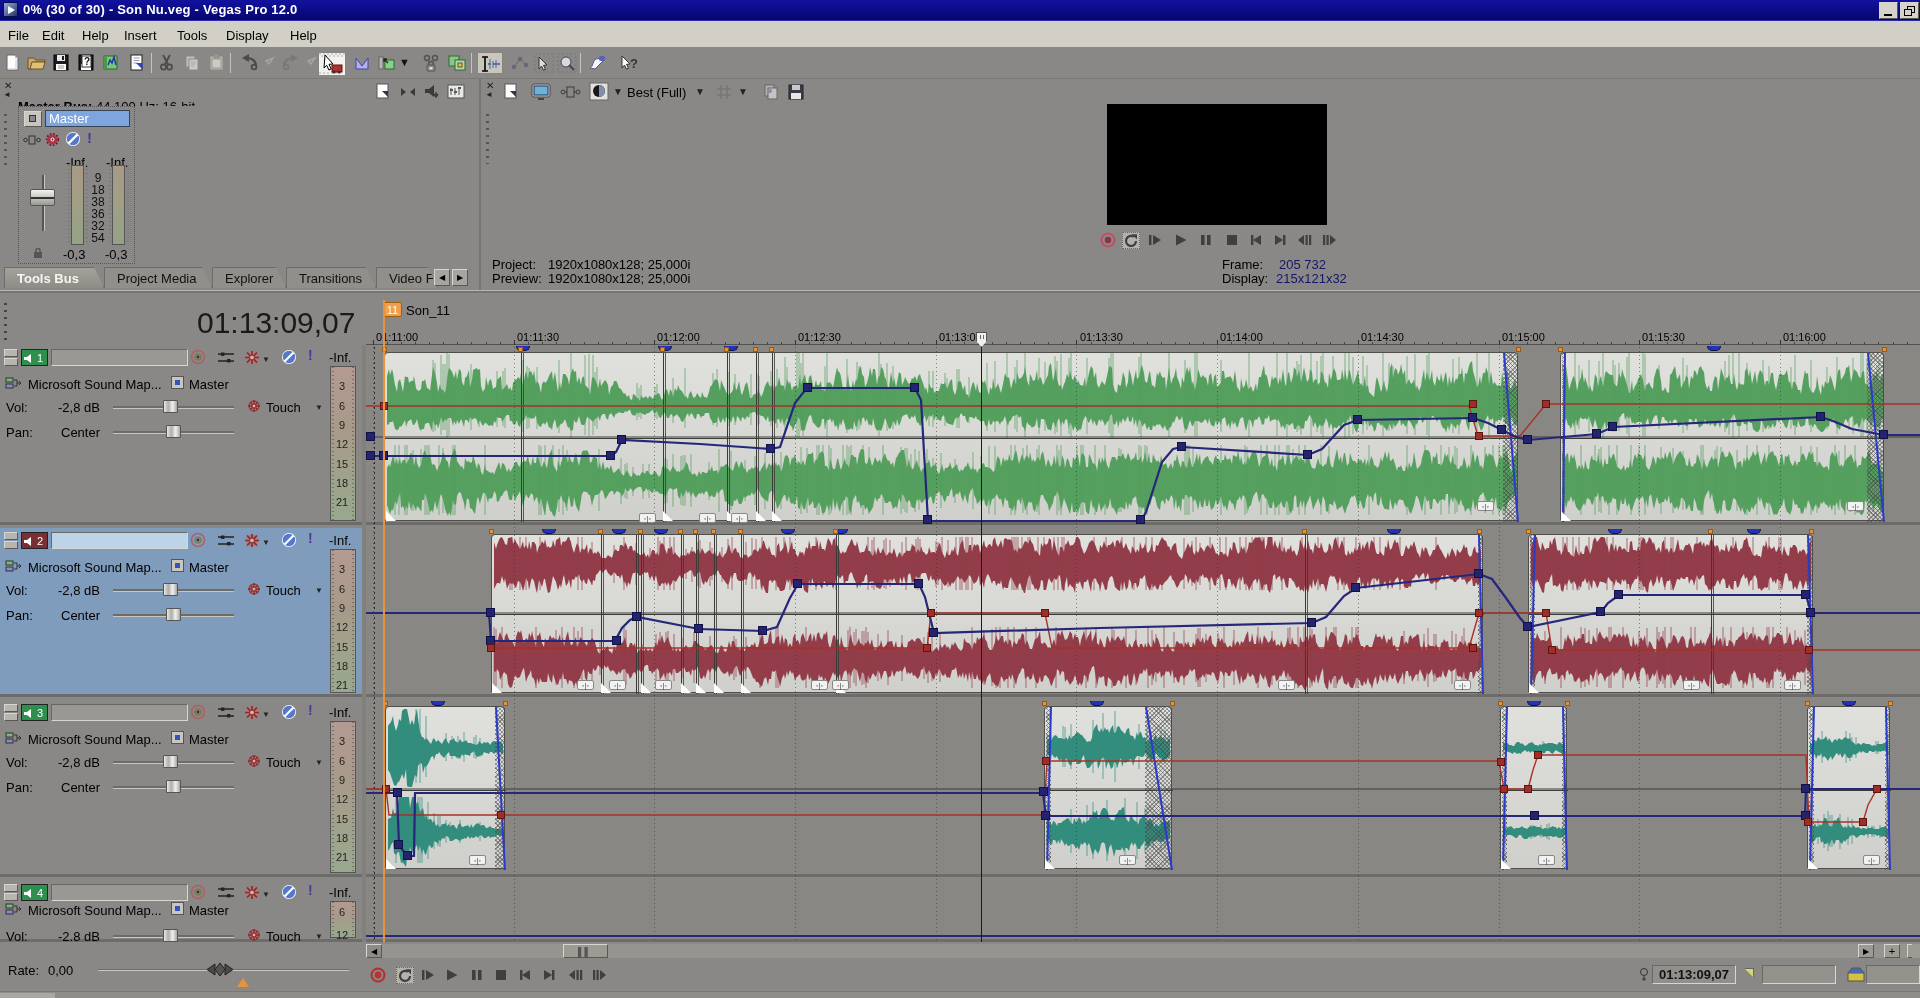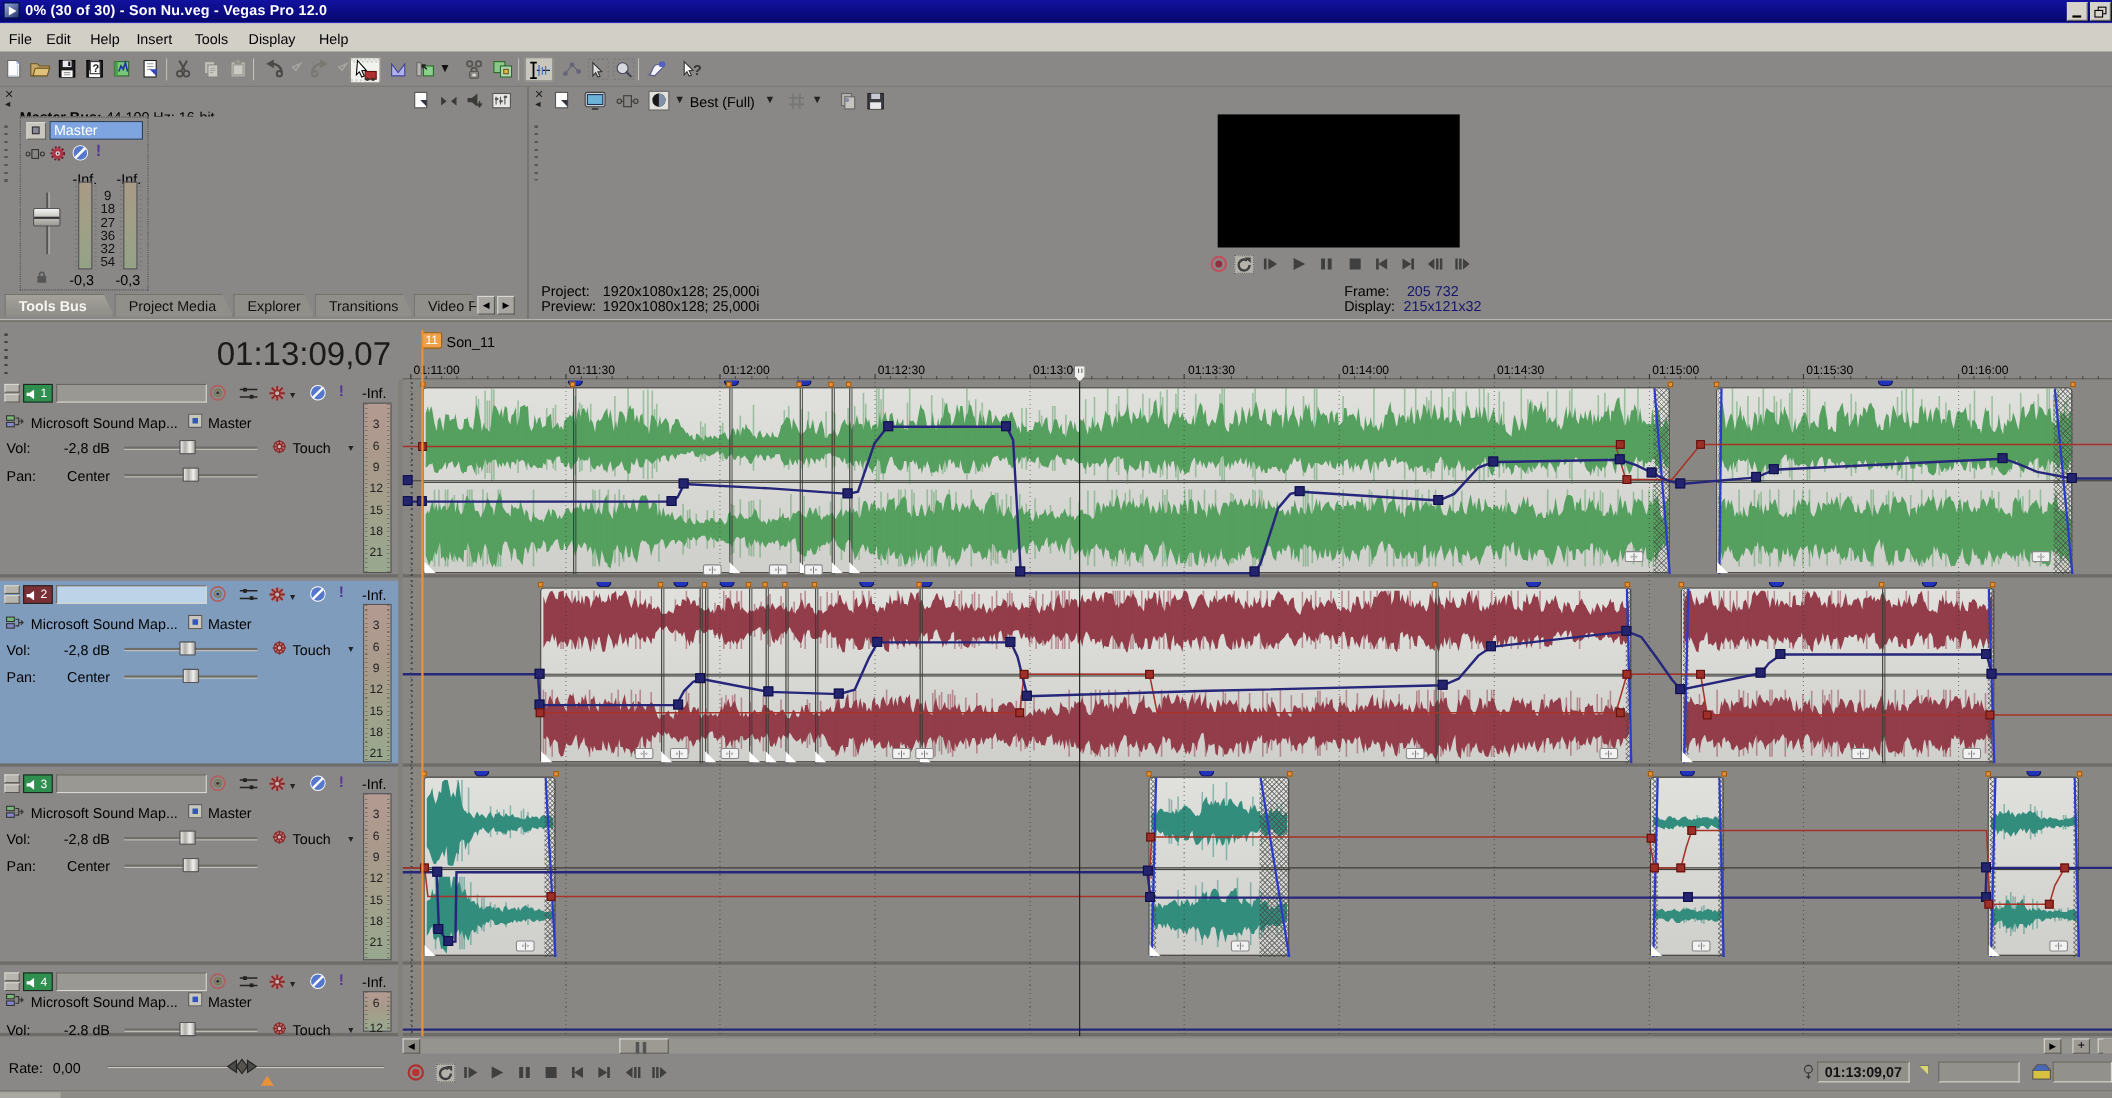--- a/index.html
+++ b/index.html
@@ -259,21 +259,21 @@
         <div class="ab" style="left:0;top:7px;width:23px;height:2px;background:#333"></div>
       </div>
       <div class="ab" style="left:52px;top:58px;width:13px;height:80px;border:1px solid #555;background:linear-gradient(#a89a86,#a0a086,#94a286)"></div>
       <div class="ab" style="left:49px;top:58px;width:2px;height:80px;background:repeating-linear-gradient(#777 0 1px,transparent 1px 4px)"></div>
       <div class="ab" style="left:67px;top:58px;width:2px;height:80px;background:repeating-linear-gradient(#777 0 1px,transparent 1px 4px)"></div>
       <div class="ab" style="left:93px;top:58px;width:13px;height:80px;border:1px solid #555;background:linear-gradient(#a89a86,#a0a086,#94a286)"></div>
       <div class="ab" style="left:90px;top:58px;width:2px;height:80px;background:repeating-linear-gradient(#777 0 1px,transparent 1px 4px)"></div>
       <div class="ab" style="left:108px;top:58px;width:2px;height:80px;background:repeating-linear-gradient(#777 0 1px,transparent 1px 4px)"></div>
       <div class="ab" style="left:68px;top:64px;width:22px;text-align:center;font-size:12px;color:#111">9</div>
       <div class="ab" style="left:68px;top:76px;width:22px;text-align:center;font-size:12px;color:#111">18</div>
-      <div class="ab" style="left:68px;top:88px;width:22px;text-align:center;font-size:12px;color:#111">27</div>
+      <div class="ab" style="left:68px;top:88px;width:22px;text-align:center;font-size:12px;color:#111">38</div>
       <div class="ab" style="left:68px;top:100px;width:22px;text-align:center;font-size:12px;color:#111">36</div>
       <div class="ab" style="left:68px;top:112px;width:22px;text-align:center;font-size:12px;color:#111">32</div>
       <div class="ab" style="left:68px;top:124px;width:22px;text-align:center;font-size:12px;color:#111">54</div>
       <div class="ab t13" style="left:44px;top:140px">-0,3</div>
       <div class="ab t13" style="left:86px;top:140px">-0,3</div>
       <div class="ab" style="left:13px;top:139px"><svg width="12" height="13" viewBox="0 0 12 13" style="">
           <rect x="2" y="5" width="8" height="6" fill="#555"></rect>
           <path d="M4 5V3.5a2 2 0 014 0V5" fill="none" stroke="#555" stroke-width="1.5"></path>
         </svg></div>
     </div>

